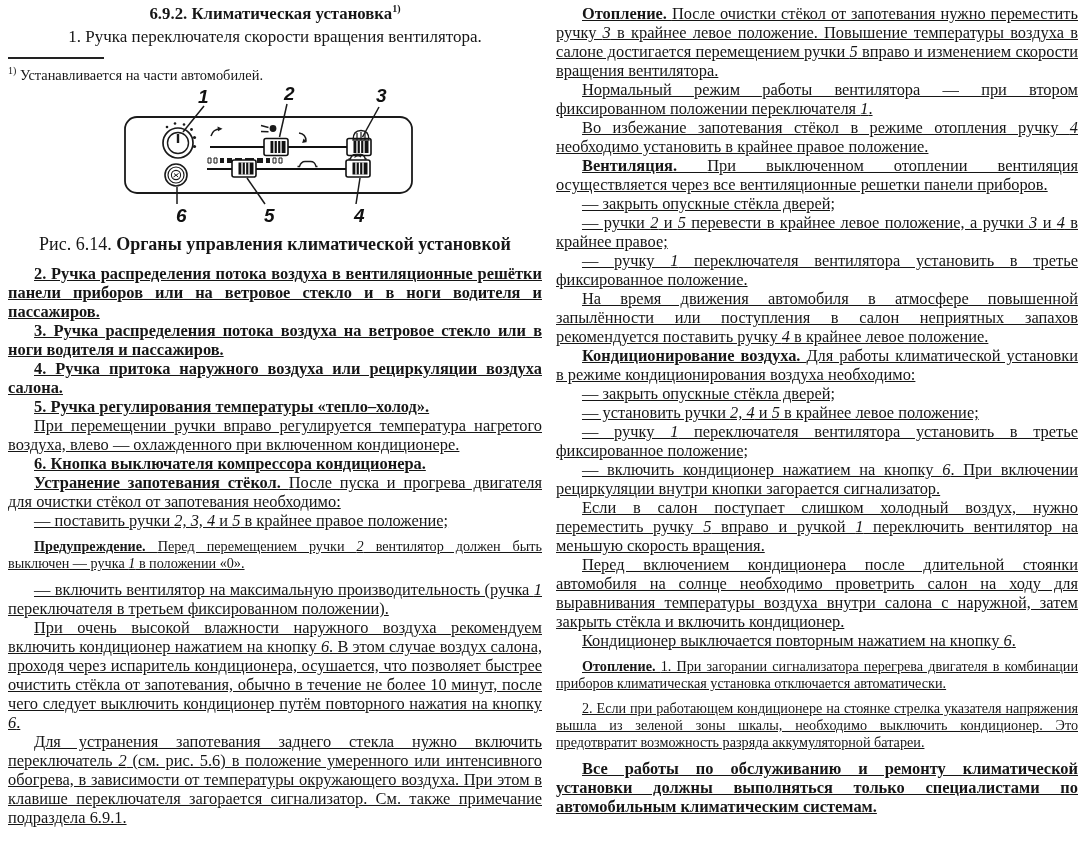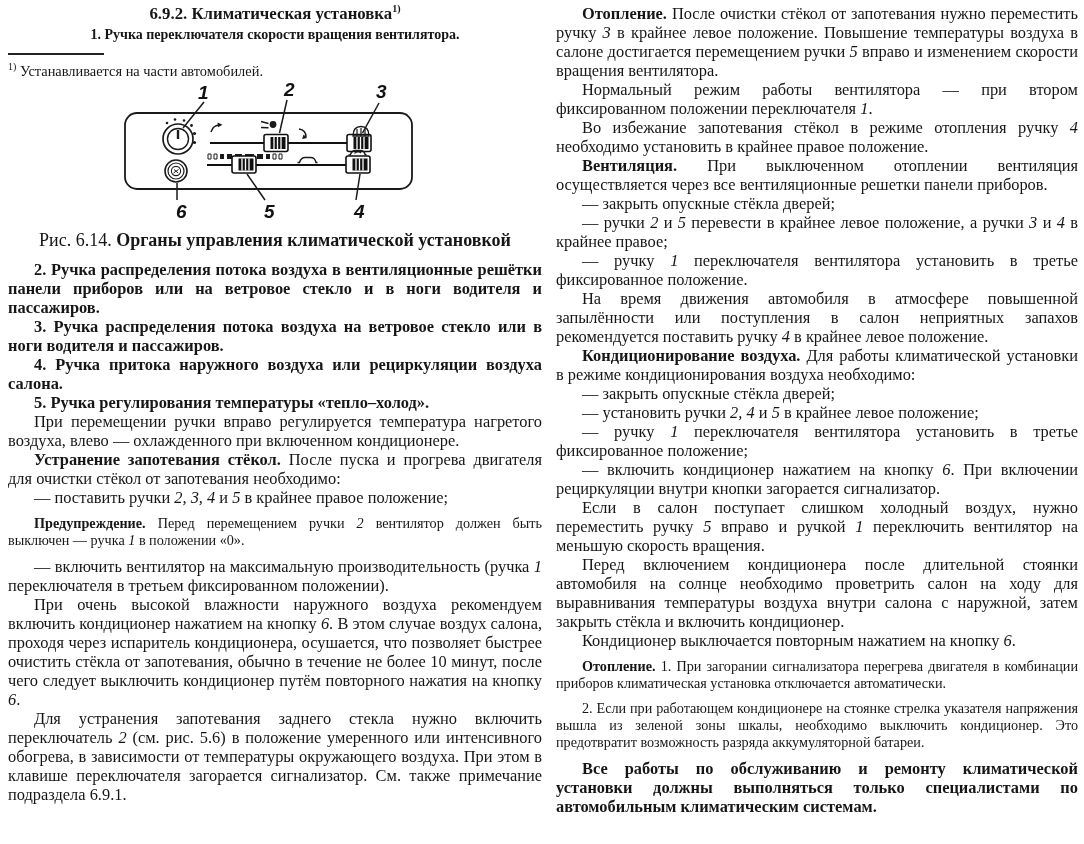--- a/index.html
+++ b/index.html
@@ -6,37 +6,37 @@
   body{width:1084px;height:844px;overflow:hidden;color:#161616;
        font-family:"Liberation Serif", serif;}
   .page{display:flex;width:1084px;height:844px;box-sizing:border-box;
         padding:3px 6px 2px 8px;gap:14px;}
   .col{box-sizing:border-box;}
   .col-left{width:534px;}
   .col-right{width:522px;padding-top:1px;}
 
   .h1{font-size:16.8px;font-weight:bold;text-align:center;margin:1px 0 0;}
   .h1 .sup,.fn .sup{font-size:10px;vertical-align:super;line-height:0;}
-  .h2{font-size:14px;font-weight:bold;text-align:center;margin:3px 0 6px;}
+  .h2{font-size:17px;font-weight:normal;text-align:center;margin:3px 0 6px;}
 
   .fn-rule{width:96px;border:0;border-top:2.5px solid #222;margin:10px 0 4px 0;}
   .fn{font-size:14.4px;margin:8px 0 0;}
 
   .figure{position:relative;width:520px;height:146px;margin-top:2px;}
   .fig-svg{position:absolute;left:96px;top:2px;width:340px;height:132px;}
   .fig-num{position:absolute;font-family:"Liberation Sans",sans-serif;
            font-weight:bold;font-style:italic;font-size:19px;color:#111;}
   .pos-1{left:190px;top:0px;}  .pos-2{left:276px;top:-3px;} .pos-3{left:368px;top:-1px;}
   .pos-6{left:168px;top:119px;}.pos-5{left:256px;top:119px;}.pos-4{left:346px;top:119px;}
 
   .caption{font-size:18px;text-align:center;margin:2px 0 9px;}
   .caption .b{font-weight:bold;}
 
   .para{font-size:16.4px;line-height:19px;margin:0;text-indent:26px;
-        text-align:justify;}
+        text-align:justify;text-decoration:underline;}
   .para.small{font-size:14.2px;line-height:17px;}
   .para.space{margin-top:8px;}
   .b{font-weight:bold;}
   .i{font-style:italic;}
 
   svg *{vector-effect:non-scaling-stroke;}
 </style>
 </head>
 <body>
 
@@ -159,20 +159,21 @@
     </div>
 
     <div class="caption"><span>Рис. 6.14. </span><span class="b">Органы управления климатической установкой</span></div>
 
     <div>
         <p class="para"><span class="b">2. Ручка распределения потока воздуха в вентиляционные решётки панели приборов или на ветровое стекло и в ноги водителя и пассажиров.</span></p>
         <p class="para"><span class="b">3. Ручка распределения потока воздуха на ветровое стекло или в ноги водителя и пассажиров.</span></p>
         <p class="para"><span class="b">4. Ручка притока наружного воздуха или рециркуляции воздуха салона.</span></p>
         <p class="para"><span class="b">5. Ручка регулирования температуры «тепло–холод».</span></p>
         <p class="para"><span class="">При перемещении ручки вправо регулируется температура нагретого воздуха, влево — охлажденного при включенном кондиционере.</span></p>
+        <p class="para"><span class="b">6. Кнопка выключателя компрессора кондиционера.</span></p>
         <p class="para"><span class="b">Устранение запотевания стёкол. </span><span class="">После пуска и прогрева двигателя для очистки стёкол от запотевания необходимо:</span></p>
         <p class="para"><span class="">— поставить ручки </span><span class="i">2, 3, 4</span><span class=""> и </span><span class="i">5</span><span class=""> в крайнее правое положение;</span></p>
         <p class="para small space"><span class="b">Предупреждение. </span><span class="">Перед перемещением ручки </span><span class="i">2</span><span class=""> вентилятор должен быть выключен — ручка </span><span class="i">1</span><span class=""> в положении «0».</span></p>
         <p class="para space"><span class="">— включить вентилятор на максимальную производительность (ручка </span><span class="i">1</span><span class=""> переключателя в третьем фиксированном положении).</span></p>
         <p class="para"><span class="">При очень высокой влажности наружного воздуха рекомендуем включить кондиционер нажатием на кнопку </span><span class="i">6</span><span class="">. В этом случае воздух салона, проходя через испаритель кондиционера, осушается, что позволяет быстрее очистить стёкла от запотевания, обычно в течение не более 10 минут, после чего следует выключить кондиционер путём повторного нажатия на кнопку </span><span class="i">6</span><span class="">.</span></p>
         <p class="para"><span class="">Для устранения запотевания заднего стекла нужно включить переключатель </span><span class="i">2</span><span class=""> (см. рис. 5.6) в положение умеренного или интенсивного обогрева, в зависимости от температуры окружающего воздуха. При этом в клавише переключателя загорается сигнализатор. См. также примечание подраздела 6.9.1.</span></p>
       </div>
   </div>
 
   <div class="col col-right">

